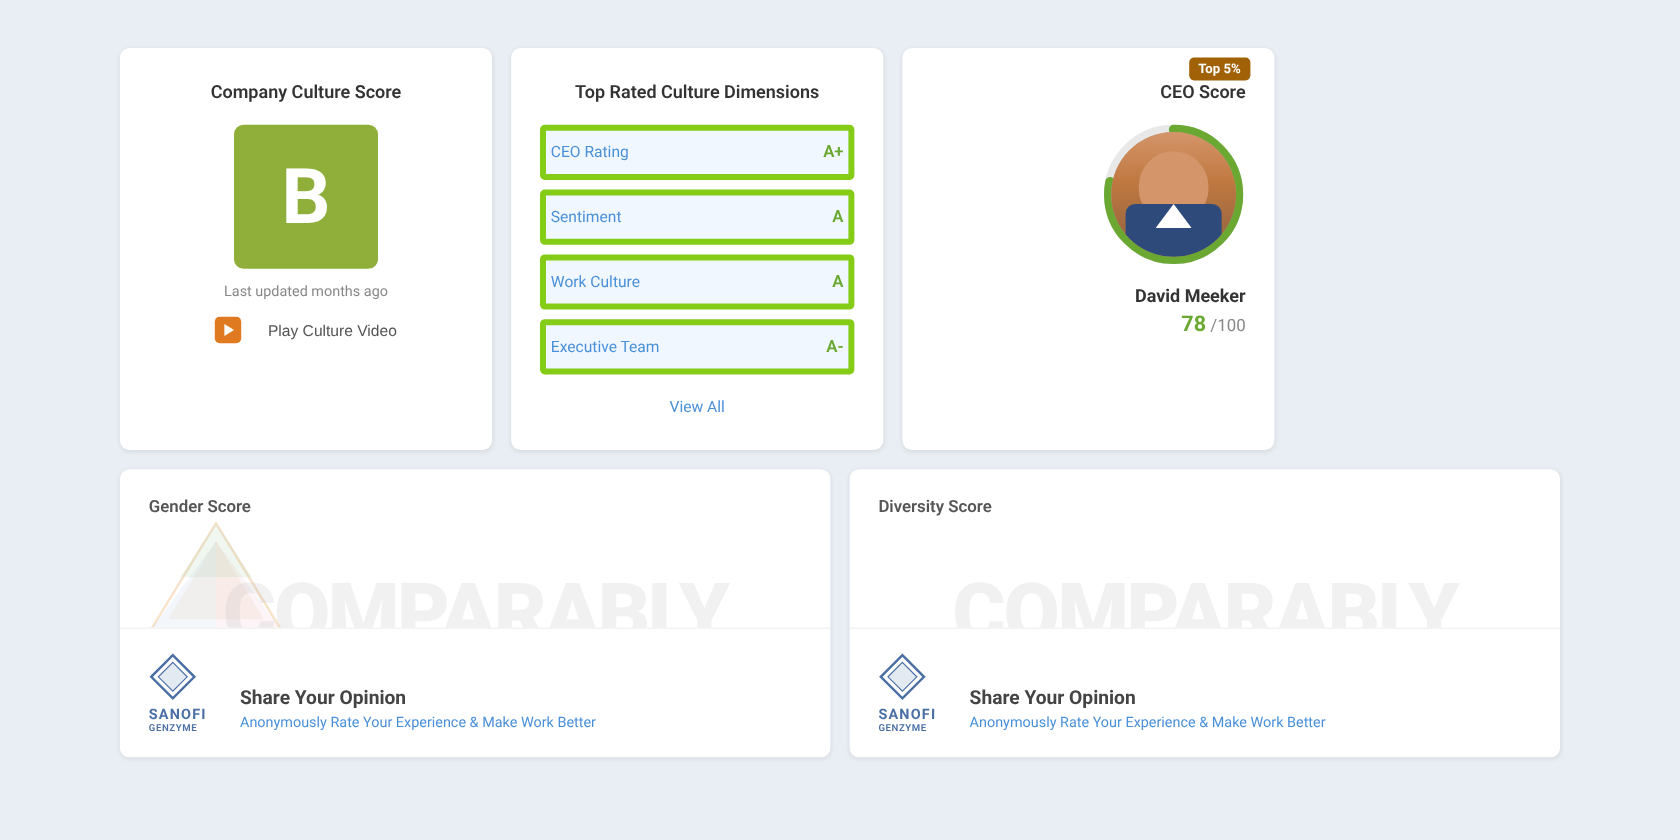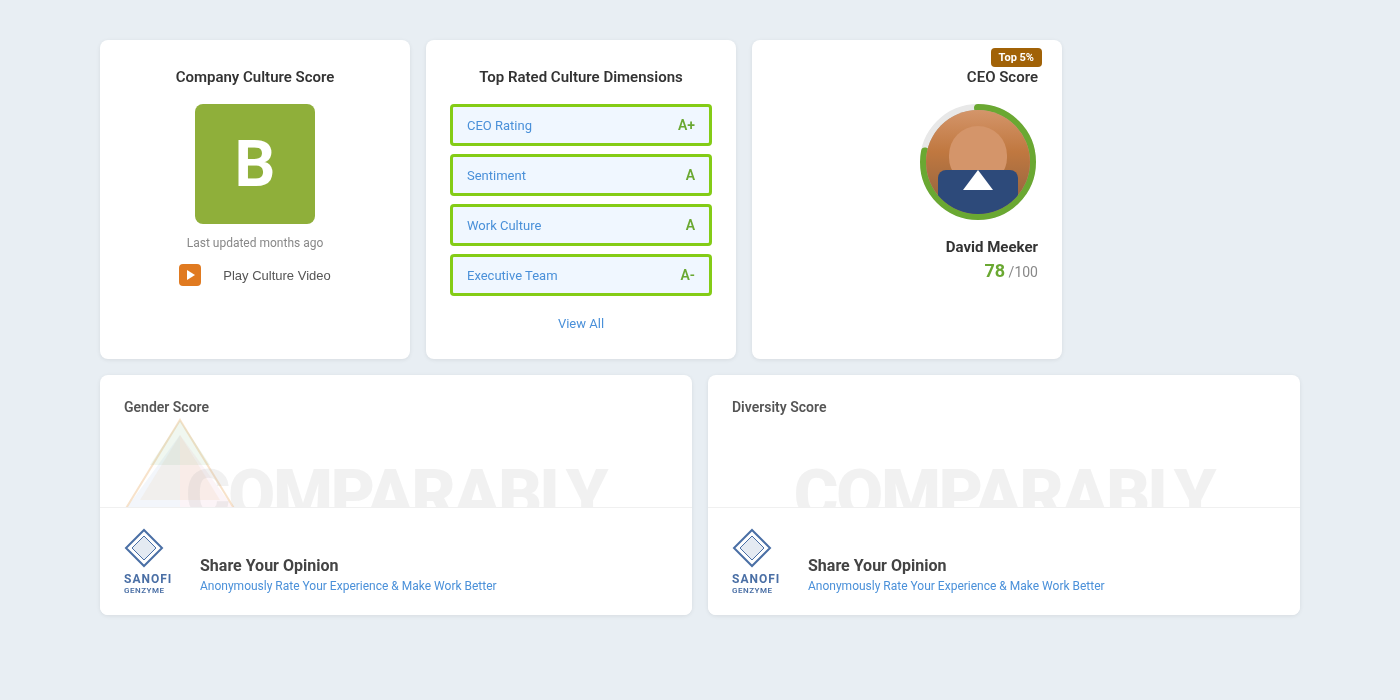--- a/index.html
+++ b/index.html
@@ -113,23 +113,23 @@
       color: #333;
       margin-bottom: 18px;
       text-align: center;
     }
 
     .dimension-item {
       display: flex;
       align-items: center;
       justify-content: space-between;
       background: #f0f7ff;
-      border: 3px solid #84cc16;
+      border: 5px solid #84cc16;
       border-radius: 4px;
-      padding: 10px 14px;
+      padding: 10px 4px;
       margin-bottom: 8px;
       cursor: pointer;
     }
 
     .dimension-label {
       font-size: 13px;
       color: #4a90d9;
     }
 
     .dimension-grade {

